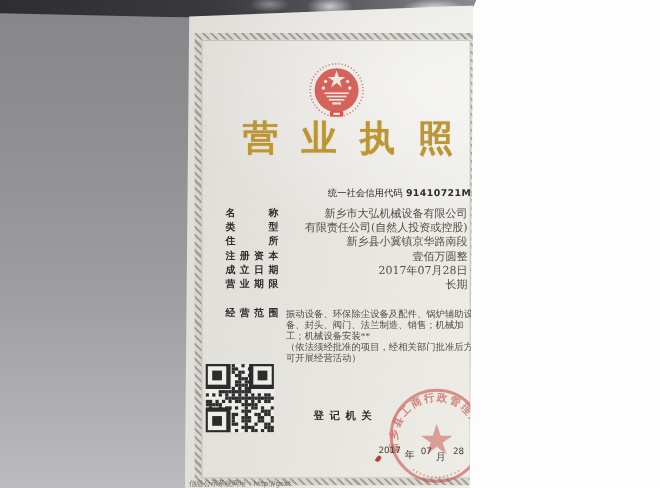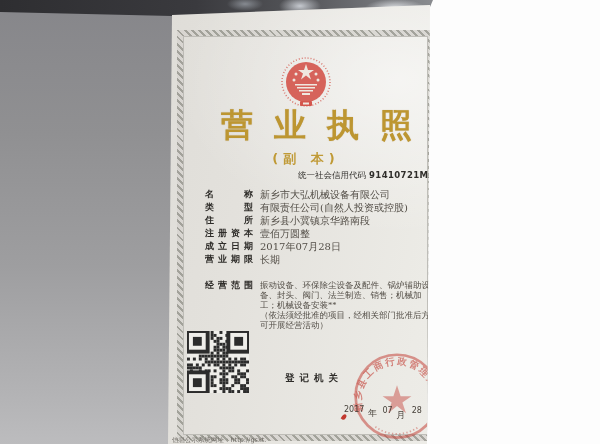--- a/index.html
+++ b/index.html
@@ -31,21 +31,21 @@
   .title{position:absolute;left:221px;top:104px;font-size:32px;font-weight:bold;
          font-family:"DejaVu Serif","Liberation Serif",serif;color:#bd9631;letter-spacing:21px;
          white-space:nowrap;text-shadow:0 0 1px rgba(150,110,30,.45);}
   .subtitle{position:absolute;left:256px;top:150px;width:100px;text-align:center;font-size:13px;
             font-weight:bold;color:#c09a36;letter-spacing:5px;}
   .credit{position:absolute;left:298px;top:170px;font-size:8.5px;color:#2f2d2a;white-space:nowrap;}
   .credit .lbl{font-weight:normal;}
   .credit .code{font-weight:bold;letter-spacing:.4px;margin-left:3px;}
   .pageno2{position:absolute;left:398px;top:182px;font-size:8px;color:#3a3833;padding-left:36px;}
   .fields{position:absolute;left:205px;top:188px;width:220px;}
-  .row{display:flex;line-height:13px;}
+  .row{display:flex;line-height:13px;justify-content:space-between;}
   .row .lab{width:48px;font-weight:bold;color:#2e2c29;font-size:9px;
             text-align:justify;text-align-last:justify;flex:none;}
   .row .val{margin-left:7px;font-size:10px;color:#524d46;white-space:nowrap;
             font-family:"DejaVu Serif","Liberation Serif",serif;}
   .scope{position:absolute;left:205px;top:280px;display:flex;justify-content:space-between;}
   .scope .lab{width:48px;font-weight:bold;color:#2e2c29;font-size:9px;
               text-align:justify;text-align-last:justify;flex:none;line-height:11px;}
   .scope .body{margin-left:7px;width:173px;font-size:8.5px;line-height:10px;color:#524d46;
                font-family:Liberation Serif, serif;}
   .qr{position:absolute;left:187px;top:331px;}
@@ -83,21 +83,20 @@
         <circle cx="74" cy="50" r="3" fill="#efe7df"></circle>
       <rect x="28" y="58" width="44" height="3" fill="#efe7df"></rect>
       <rect x="32" y="64" width="36" height="3" fill="#efe7df"></rect>
       <rect x="36" y="70" width="28" height="3" fill="#efe7df"></rect>
       <rect x="42" y="76" width="16" height="4" fill="#efe7df"></rect>
       <rect x="38" y="92" width="24" height="10" rx="2" fill="#d4574e"></rect>
       <rect x="44" y="95" width="12" height="4" fill="#efe7df"></rect>
     </svg>
 
     <div class="title">营业执照</div>
-    <div class="subtitle">(副 本)</div>
 
     <div class="credit">
       <span class="lbl">统一社会信用代码</span><span class="code">91410721MA447H7315</span>
     </div>
     <div class="pageno2">(1-1)</div>
 
     <div class="fields">
       <div class="row">
         <span class="lab">名称</span>
         <span class="val">新乡市大弘机械设备有限公司</span>

